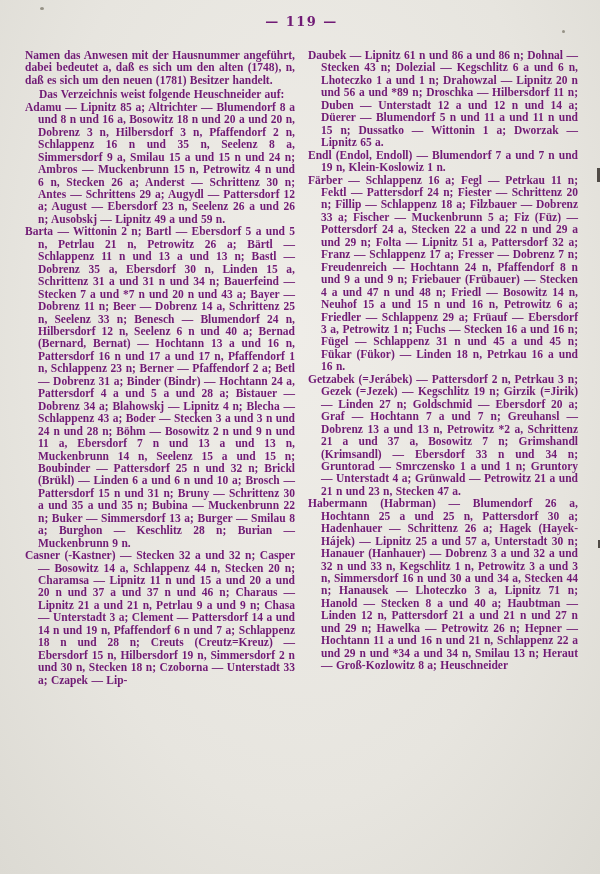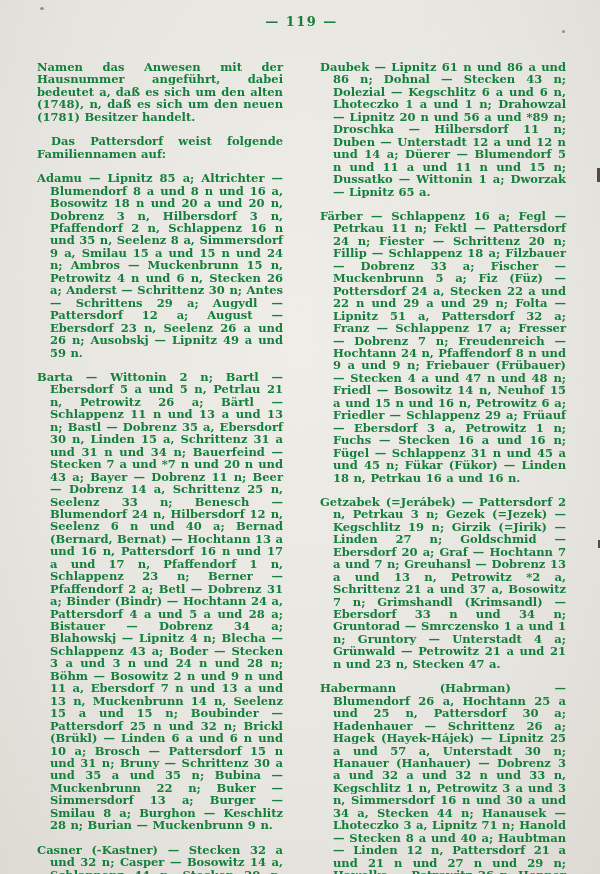--- a/index.html
+++ b/index.html
@@ -5,33 +5,33 @@
   html, body { margin:0; padding:0; }
   body {
     width:600px; height:874px; overflow:hidden;
     background: radial-gradient(ellipse at 50% 38%, #efede8 0%, #e7e5df 62%, #dcdad3 100%);
     font-family:"DejaVu Serif", serif;
   }
   .page {
     position:relative; box-sizing:border-box;
     width:600px; height:874px;
     padding:12px 22px 8px 25px;
-    color:#15803d;
+    color:#701a75;
   }
   .page-number {
     text-align:center; font-size:13px; font-weight:bold;
     letter-spacing:1.5px; margin:2px 0 20px 0;
   }
   .cols { display:flex; gap:13px; }
   .col {
     width:50%; font-size:11.5px; line-height:12.45px;
     font-weight:bold; text-align:justify;
     word-spacing:0.5px;
   }
-  .col p { margin:12px; }
+  .col p { margin:0;font-family:Liberation Serif, serif; }
   p.body-cont { }
   p.body-indent { text-indent:14px; margin-top:2px; }
   p.entry { padding-left:13px; text-indent:-13px; }
   p.cont-entry { padding-left:13px; }
   .gap { margin-top:5px; }
   .speck { position:absolute; background:#55503f; border-radius:50%; opacity:.55; }
   .edge-mark { position:absolute; background:#2a2620; opacity:.8; }
 </style>
 </head>
 <body>
@@ -42,27 +42,28 @@
   <div class="speck" style="left:562px; top:30px; width:3px; height:3px;"></div>
   <div class="edge-mark" style="right:0; top:168px; width:3px; height:14px;"></div>
   <div class="edge-mark" style="right:0; top:540px; width:2px; height:8px;"></div>
 
   <div class="page-number">— 119 —</div>
 
   <div class="cols">
 
     <div class="col">
       <p class="body-cont">Namen das Anwesen mit der Hausnummer angeführt, dabei bedeutet a, daß es sich um den alten (1748), n, daß es sich um den neuen (1781) Besitzer handelt.</p>
-      <p class="body-indent">Das Pattersdorf weist folgende Familiennamen auf:</p>
+      <p class="body-indent">Das Verzeichnis weist folgende Heuschneider auf:</p>
       <p class="entry">Adamu — Lipnitz 85 a; Altrichter — Blumendorf 8 a und 8 n und 16 a, Bosowitz 18 n und 20 a und 20 n, Dobrenz 3 n, Hilbersdorf 3 n, Pfaffendorf 2 n, Schlappenz 16 n und 35 n, Seelenz 8 a, Simmersdorf 9 a, Smilau 15 a und 15 n und 24 n; Ambros — Muckenbrunn 15 n, Petrowitz 4 n und 6 n, Stecken 26 a; Anderst — Schrittenz 30 n; Antes — Schrittens 29 a; Augydl — Pattersdorf 12 a; August — Ebersdorf 23 n, Seelenz 26 a und 26 n; Ausobskj — Lipnitz 49 a und 59 n.</p>
       <p class="entry">Barta — Wittonin 2 n; Bartl — Ebersdorf 5 a und 5 n, Petrlau 21 n, Petrowitz 26 a; Bärtl — Schlappenz 11 n und 13 a und 13 n; Bastl — Dobrenz 35 a, Ebersdorf 30 n, Linden 15 a, Schrittenz 31 a und 31 n und 34 n; Bauerfeind — Stecken 7 a und *7 n und 20 n und 43 a; Bayer — Dobrenz 11 n; Beer — Dobrenz 14 a, Schrittenz 25 n, Seelenz 33 n; Benesch — Blumendorf 24 n, Hilbersdorf 12 n, Seelenz 6 n und 40 a; Bernad (Bernard, Bernat) — Hochtann 13 a und 16 n, Pattersdorf 16 n und 17 a und 17 n, Pfaffendorf 1 n, Schlappenz 23 n; Berner — Pfaffendorf 2 a; Betl — Dobrenz 31 a; Binder (Bindr) — Hochtann 24 a, Pattersdorf 4 a und 5 a und 28 a; Bistauer — Dobrenz 34 a; Blahowskj — Lipnitz 4 n; Blecha — Schlappenz 43 a; Boder — Stecken 3 a und 3 n und 24 n und 28 n; Böhm — Bosowitz 2 n und 9 n und 11 a, Ebersdorf 7 n und 13 a und 13 n, Muckenbrunn 14 n, Seelenz 15 a und 15 n; Boubinder — Pattersdorf 25 n und 32 n; Brickl (Brükl) — Linden 6 a und 6 n und 10 a; Brosch — Pattersdorf 15 n und 31 n; Bruny — Schrittenz 30 a und 35 a und 35 n; Bubina — Muckenbrunn 22 n; Buker — Simmersdorf 13 a; Burger — Smilau 8 a; Burghon — Keschlitz 28 n; Burian — Muckenbrunn 9 n.</p>
       <p class="entry">Casner (-Kastner) — Stecken 32 a und 32 n; Casper — Bosowitz 14 a, Schlappenz 44 n, Stecken 20 n; Charamsa — Lipnitz 11 n und 15 a und 20 a und 20 n und 37 a und 37 n und 46 n; Charaus — Lipnitz 21 a und 21 n, Petrlau 9 a und 9 n; Chasa — Unterstadt 3 a; Clement — Pattersdorf 14 a und 14 n und 19 n, Pfaffendorf 6 n und 7 a; Schlappenz 18 n und 28 n; Creuts (Creutz=Kreuz) — Ebersdorf 15 n, Hilbersdorf 19 n, Simmersdorf 2 n und 30 n, Stecken 18 n; Czoborna — Unterstadt 33 a; Czapek — Lip-</p>
     </div>
 
     <div class="col">
       <p class="entry gap">Daubek — Lipnitz 61 n und 86 a und 86 n; Dohnal — Stecken 43 n; Dolezial — Kegschlitz 6 a und 6 n, Lhoteczko 1 a und 1 n; Drahowzal — Lipnitz 20 n und 56 a und *89 n; Droschka — Hilbersdorf 11 n; Duben — Unterstadt 12 a und 12 n und 14 a; Düerer — Blumendorf 5 n und 11 a und 11 n und 15 n; Dussatko — Wittonin 1 a; Dworzak — Lipnitz 65 a.</p>
+      <p class="entry gap">Endl (Endol, Endoll) — Blumendorf 7 a und 7 n und 19 n, Klein-Koslowiz 1 n.</p>
       <p class="entry gap">Färber — Schlappenz 16 a; Fegl — Petrkau 11 n; Fektl — Pattersdorf 24 n; Fiester — Schrittenz 20 n; Fillip — Schlappenz 18 a; Filzbauer — Dobrenz 33 a; Fischer — Muckenbrunn 5 a; Fiz (Füz) — Pottersdorf 24 a, Stecken 22 a und 22 n und 29 a und 29 n; Folta — Lipnitz 51 a, Pattersdorf 32 a; Franz — Schlappenz 17 a; Fresser — Dobrenz 7 n; Freudenreich — Hochtann 24 n, Pfaffendorf 8 n und 9 a und 9 n; Friebauer (Frübauer) — Stecken 4 a und 47 n und 48 n; Friedl — Bosowitz 14 n, Neuhof 15 a und 15 n und 16 n, Petrowitz 6 a; Friedler — Schlappenz 29 a; Früauf — Ebersdorf 3 a, Petrowitz 1 n; Fuchs — Stecken 16 a und 16 n; Fügel — Schlappenz 31 n und 45 a und 45 n; Fükar (Fükor) — Linden 18 n, Petrkau 16 a und 16 n.</p>
       <p class="entry gap">Getzabek (=Jerábek) — Pattersdorf 2 n, Petrkau 3 n; Gezek (=Jezek) — Kegschlitz 19 n; Girzik (=Jirik) — Linden 27 n; Goldschmid — Ebersdorf 20 a; Graf — Hochtann 7 a und 7 n; Greuhansl — Dobrenz 13 a und 13 n, Petrowitz *2 a, Schrittenz 21 a und 37 a, Bosowitz 7 n; Grimshandl (Krimsandl) — Ebersdorf 33 n und 34 n; Gruntorad — Smrczensko 1 a und 1 n; Gruntory — Unterstadt 4 a; Grünwald — Petrowitz 21 a und 21 n und 23 n, Stecken 47 a.</p>
       <p class="entry gap">Habermann (Habrman) — Blumendorf 26 a, Hochtann 25 a und 25 n, Pattersdorf 30 a; Hadenhauer — Schrittenz 26 a; Hagek (Hayek-Hájek) — Lipnitz 25 a und 57 a, Unterstadt 30 n; Hanauer (Hanhauer) — Dobrenz 3 a und 32 a und 32 n und 33 n, Kegschlitz 1 n, Petrowitz 3 a und 3 n, Simmersdorf 16 n und 30 a und 34 a, Stecken 44 n; Hanausek — Lhoteczko 3 a, Lipnitz 71 n; Hanold — Stecken 8 a und 40 a; Haubtman — Linden 12 n, Pattersdorf 21 a und 21 n und 27 n und 29 n; Hawelka — Petrowitz 26 n; Hepner — Hochtann 11 a und 16 n und 21 n, Schlappenz 22 a und 29 n und *34 a und 34 n, Smilau 13 n; Heraut — Groß-Kozlowitz 8 a; Heuschneider</p>
     </div>
 
   </div>
 </div>
 
 </body></html>

